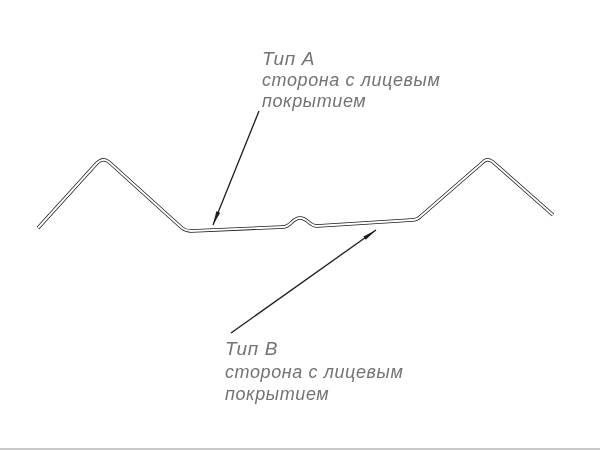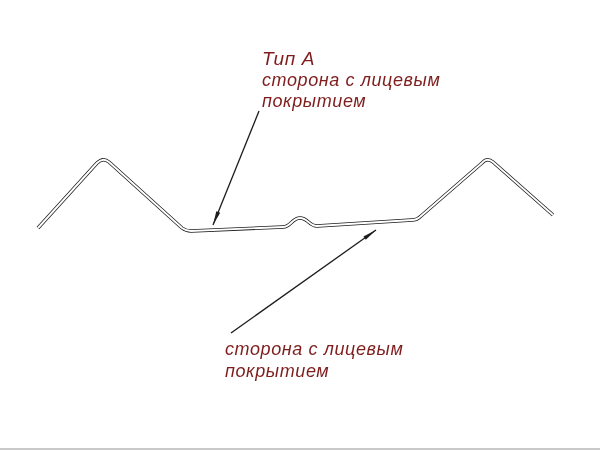--- a/index.html
+++ b/index.html
@@ -42,21 +42,21 @@
       stroke: #1c1c1c;
       stroke-width: 1.3;
       fill: none;
     }
     .arrowhead {
       fill: #1c1c1c;
       stroke: none;
     }
     .label {
       position: absolute;
-      color: #7f1d1d;
+      color: #737373;
       font-style: italic;
       font-size: 18px;
       line-height: 21px;
       letter-spacing: 0.6px;
       white-space: nowrap;
     }
     .label .label-title {
       font-size: 19px;
       margin-bottom: 1px;
     }
@@ -84,17 +84,18 @@
     <polygon class="arrowhead" points="376,230 365.8,239.8 363.4,236.4"></polygon>
   </svg>
 
   <div class="label label-a">
     <div class="label-title">Тип А</div>
     <div class="label-line">сторона с лицевым</div>
     <div class="label-line">покрытием</div>
   </div>
 
   <div class="label label-b">
+    <div class="label-title">Тип В</div>
     <div class="label-line">сторона с лицевым</div>
     <div class="label-line">покрытием</div>
   </div>
 
 </div>
 
 </body></html>

